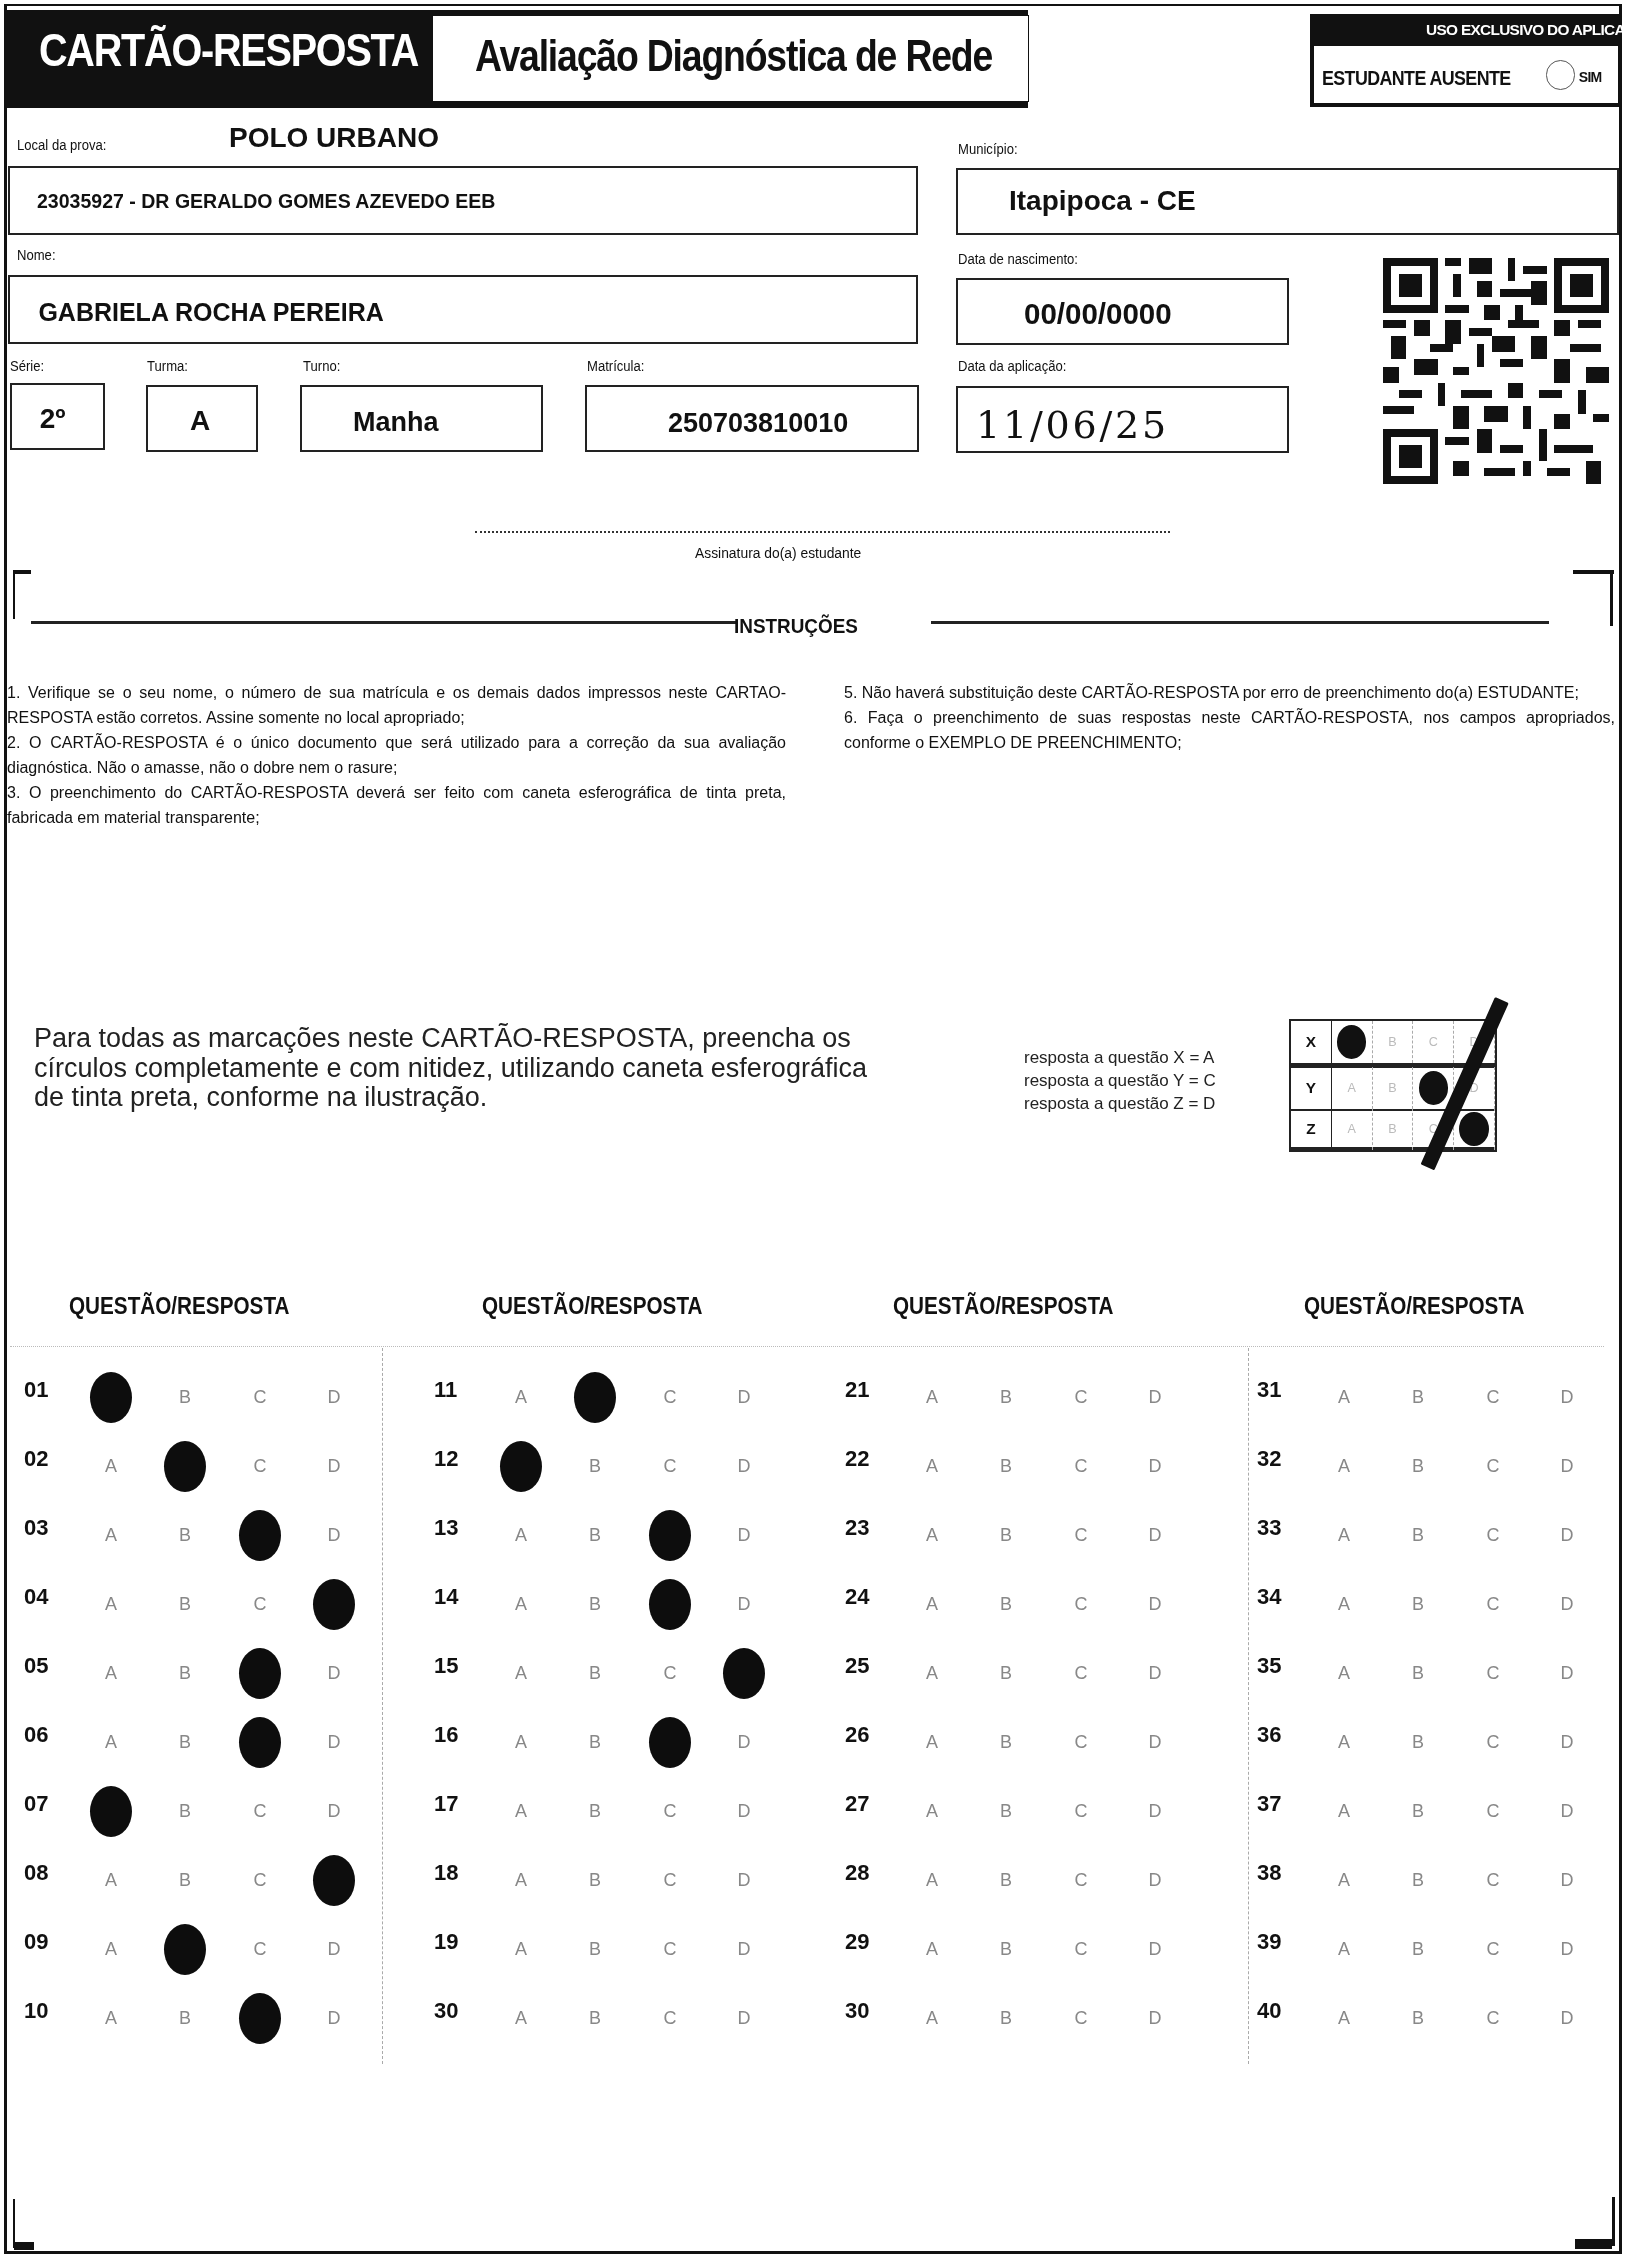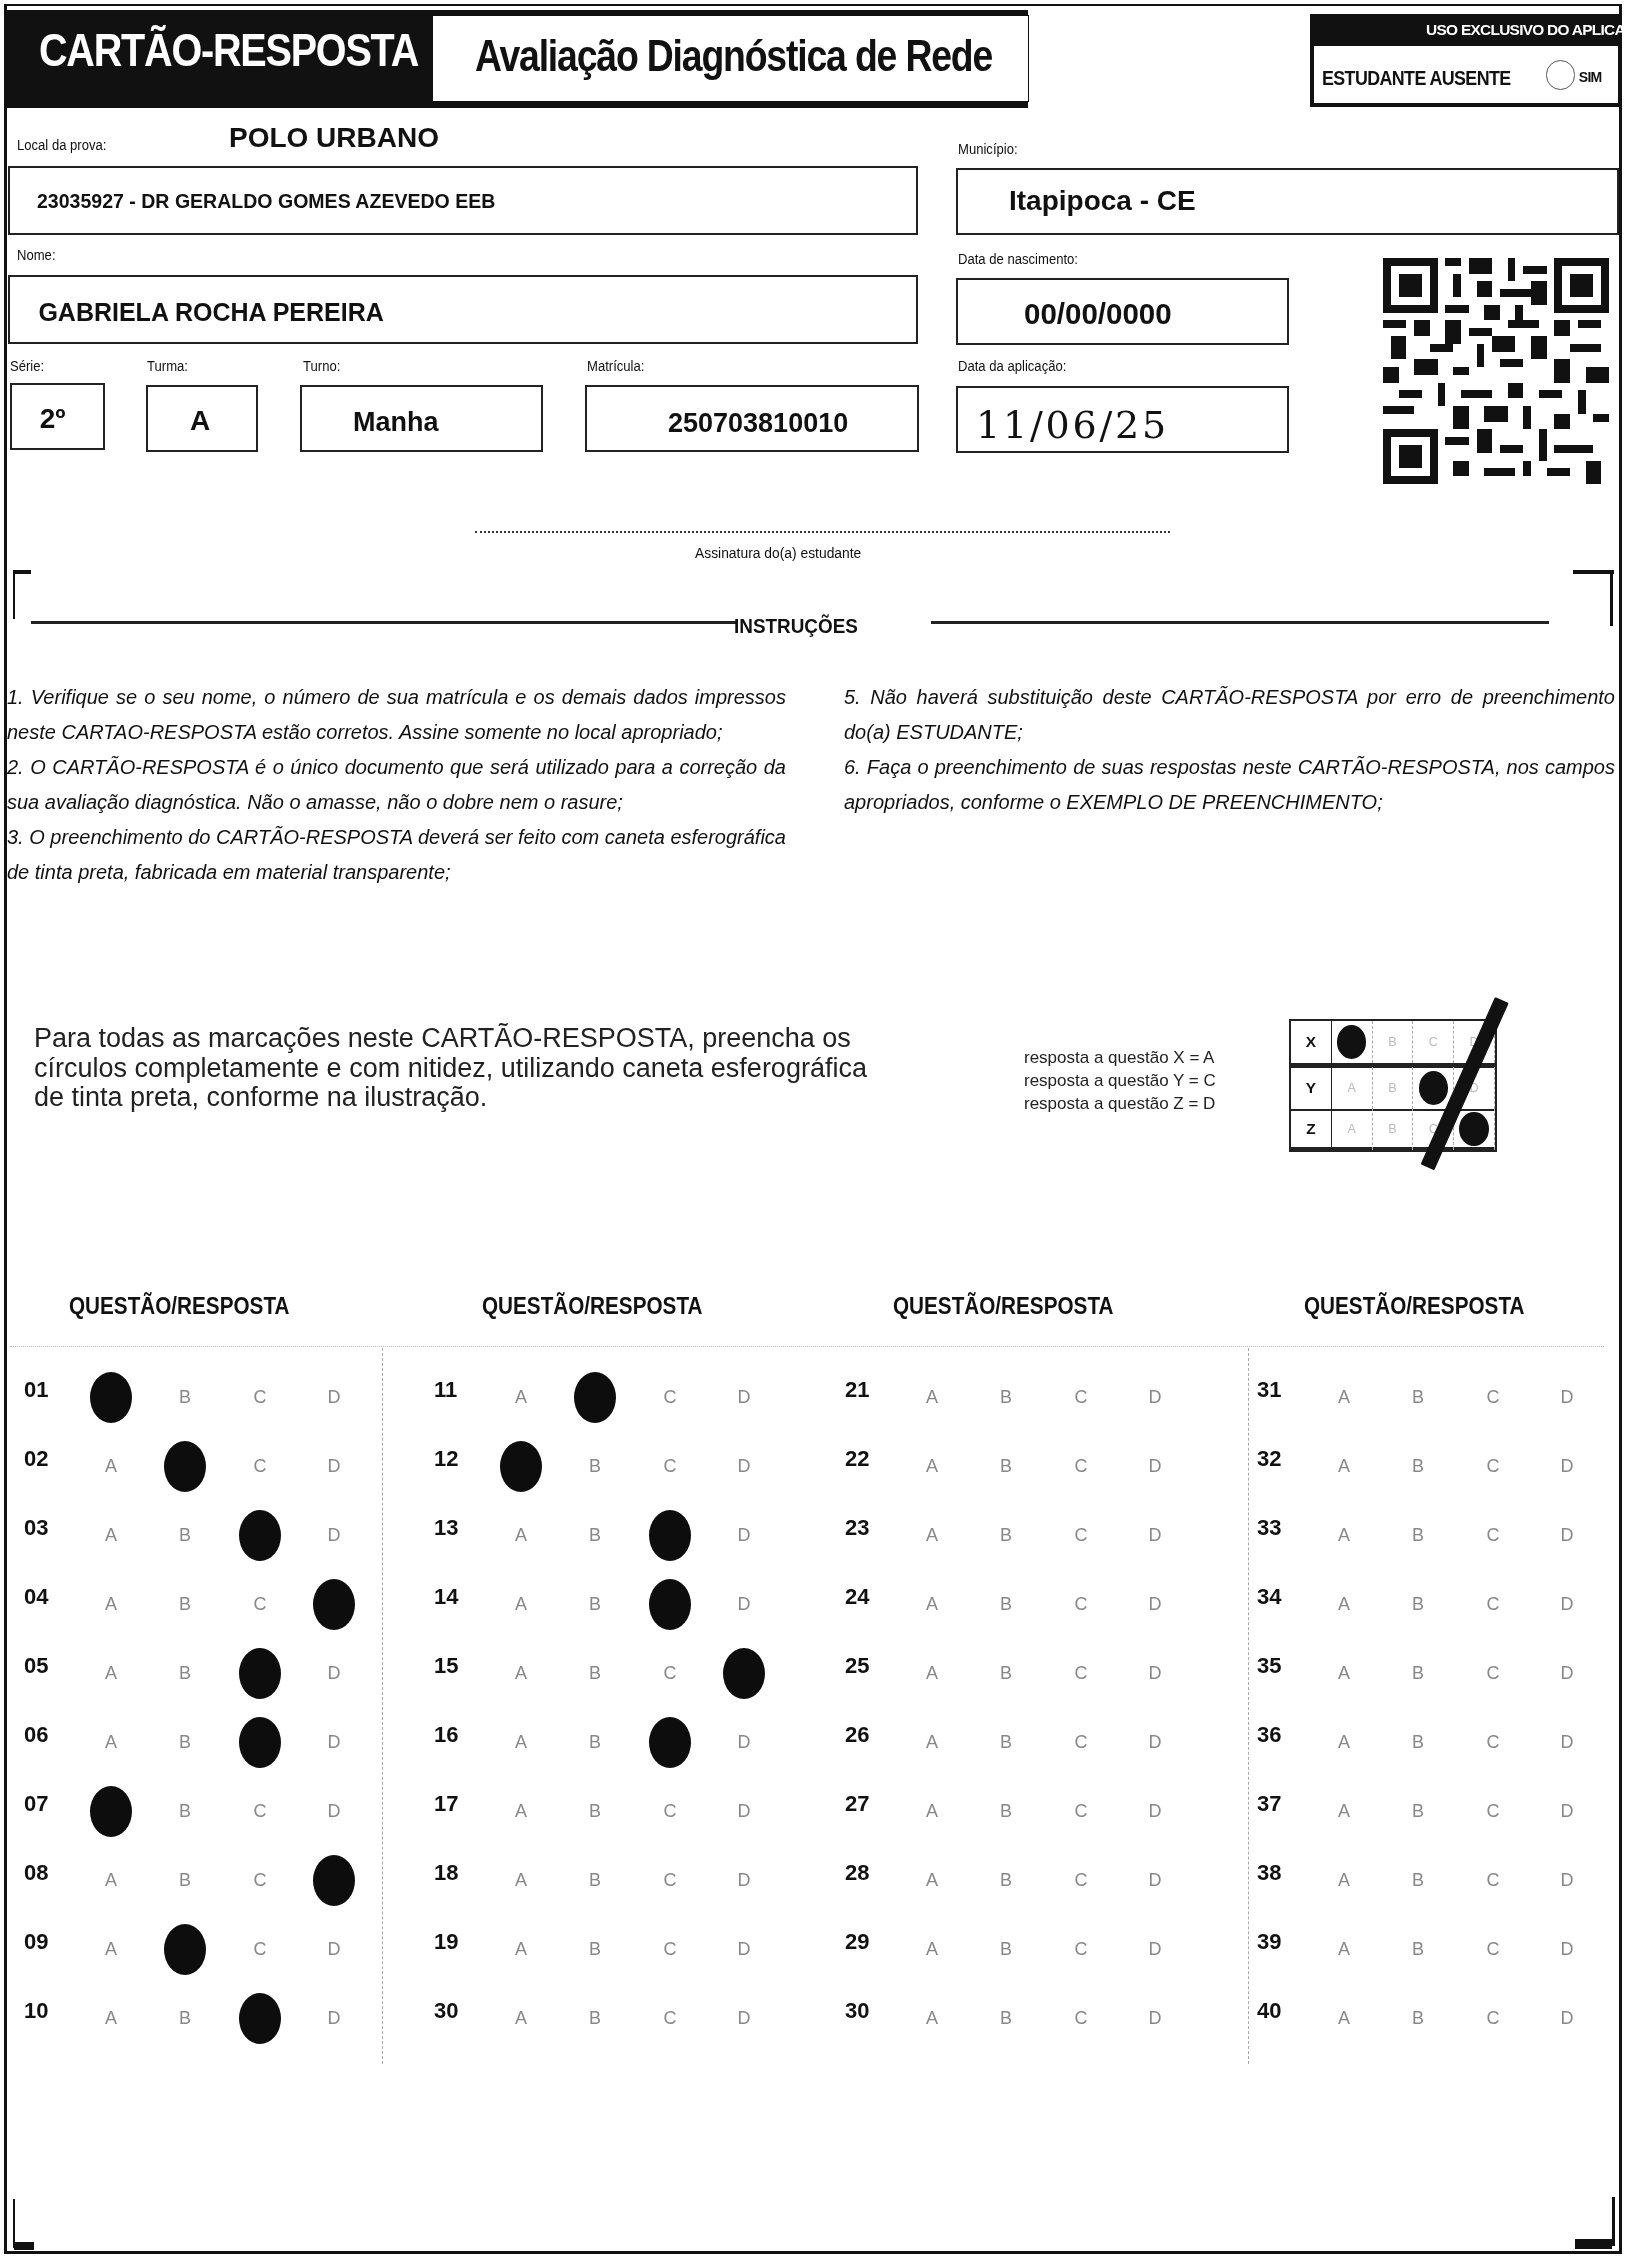--- a/index.html
+++ b/index.html
@@ -24,21 +24,21 @@
   .polo { position:absolute; left:229px; top:122px; font-size:28px; font-weight:700; }
 
   .qr { position:absolute; left:1383px; top:258px; width:226px; height:226px; }
   .sig-line { position:absolute; left:475px; top:531px; width:695px; border-top:2.8px dotted #333; }
   .sig-label { position:absolute; left:695px; top:544px; font-size:15.4px; transform:scaleX(0.9); transform-origin:left center; white-space:nowrap; }
 
   .corner { position:absolute; background:#111; }
   .hr { position:absolute; height:2.8px; background:#222; }
   .inst-title { position:absolute; left:734px; top:614px; font-size:21px; font-weight:700; transform:scaleX(0.9); transform-origin:left center; }
 
-  .inst-col { position:absolute; top:680px; width:779px; font-size:20px; line-height:35px; text-align:justify;font-style:italic; }
+  .inst-col { position:absolute; top:680px; width:779px; font-size:16px; line-height:25px; text-align:justify; }
   .inst-col p { margin:0; }
   .inst-left { left:7px; }
   .inst-right { left:844px; width:771px; }
 
   .fill-text { position:absolute; left:34px; top:1024px; width:842px; font-size:27px; line-height:29.5px; color:#222; }
   .ex-legend { position:absolute; left:1024px; top:1046px; font-size:17px; line-height:23px; color:#222; }
   .ex-grid { position:absolute; left:1289px; top:1019px; width:208px; height:133px; border:2.1px solid #222; border-bottom-width:5.6px; box-sizing:border-box; }
   .ex-row { position:absolute; left:0; width:100%; height:42px; display:flex; }
   .ex-cell { width:41px; height:100%; border-right:0.7px dashed #aaa; box-sizing:border-box; display:flex; align-items:center; justify-content:center; font-size:12.6px; color:#bbb; }
   .ex-cell.q { color:#111; font-weight:700; font-size:15.4px; border-right:1.4px solid #222; }

